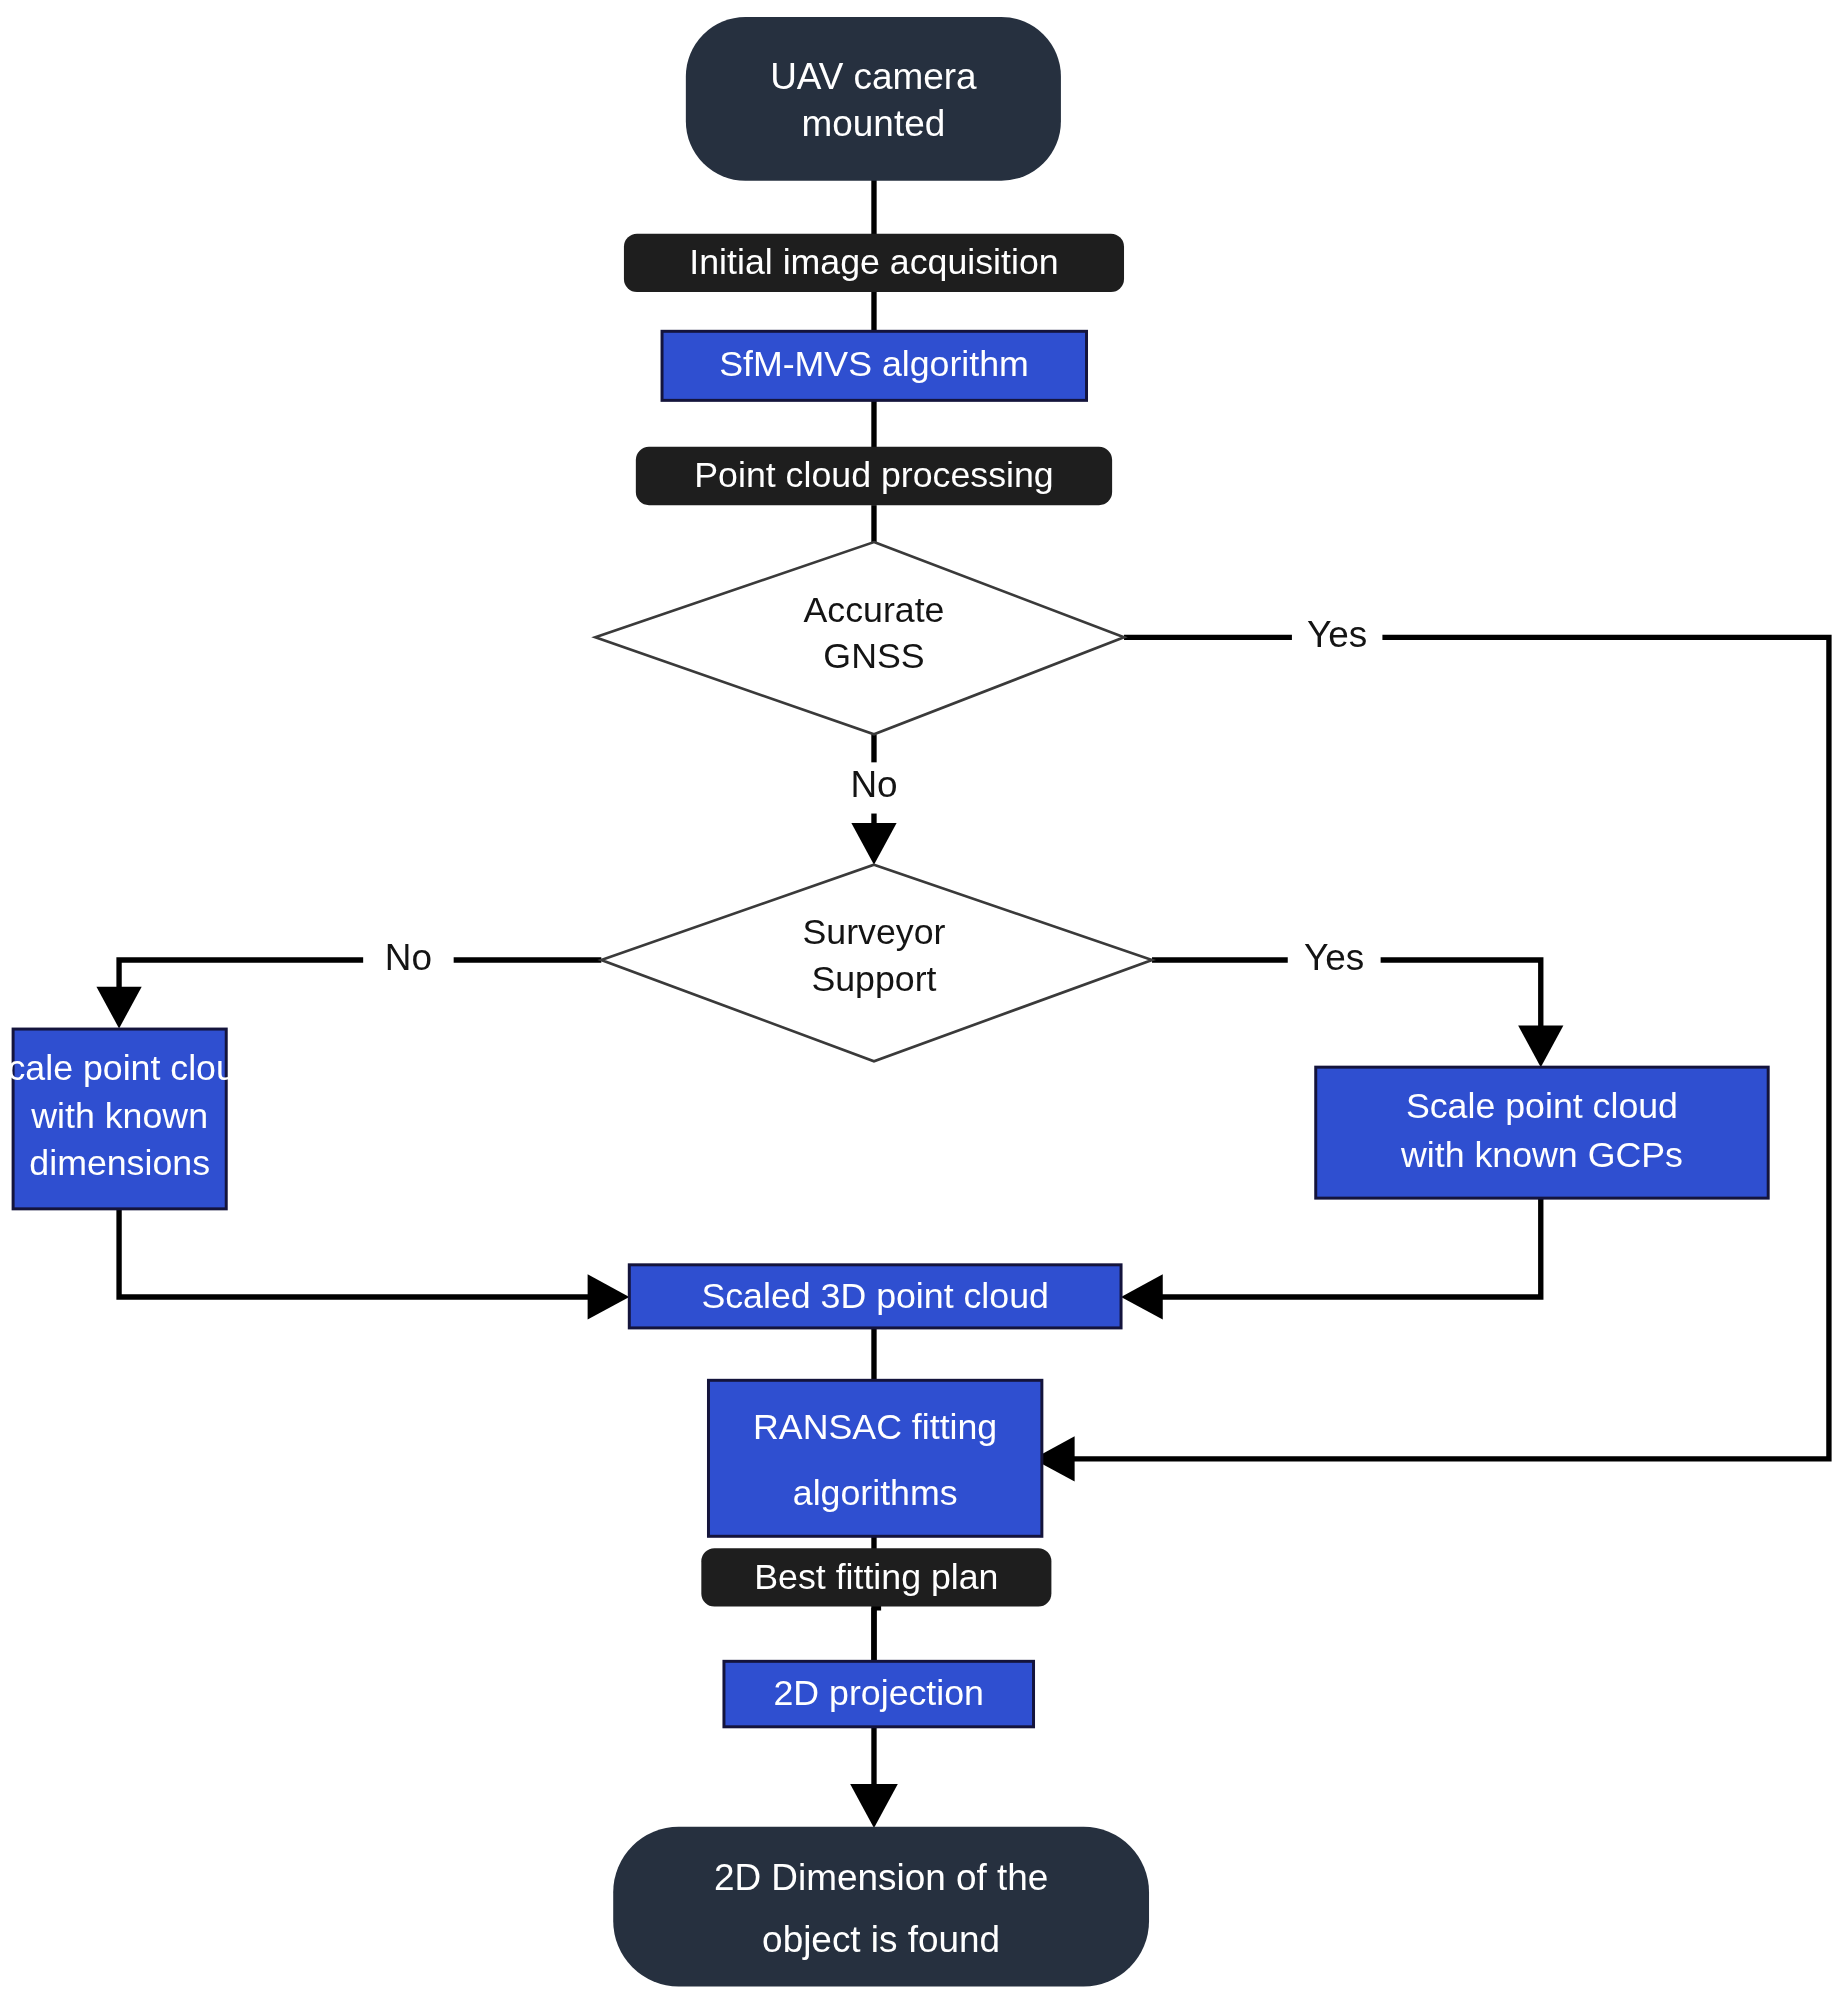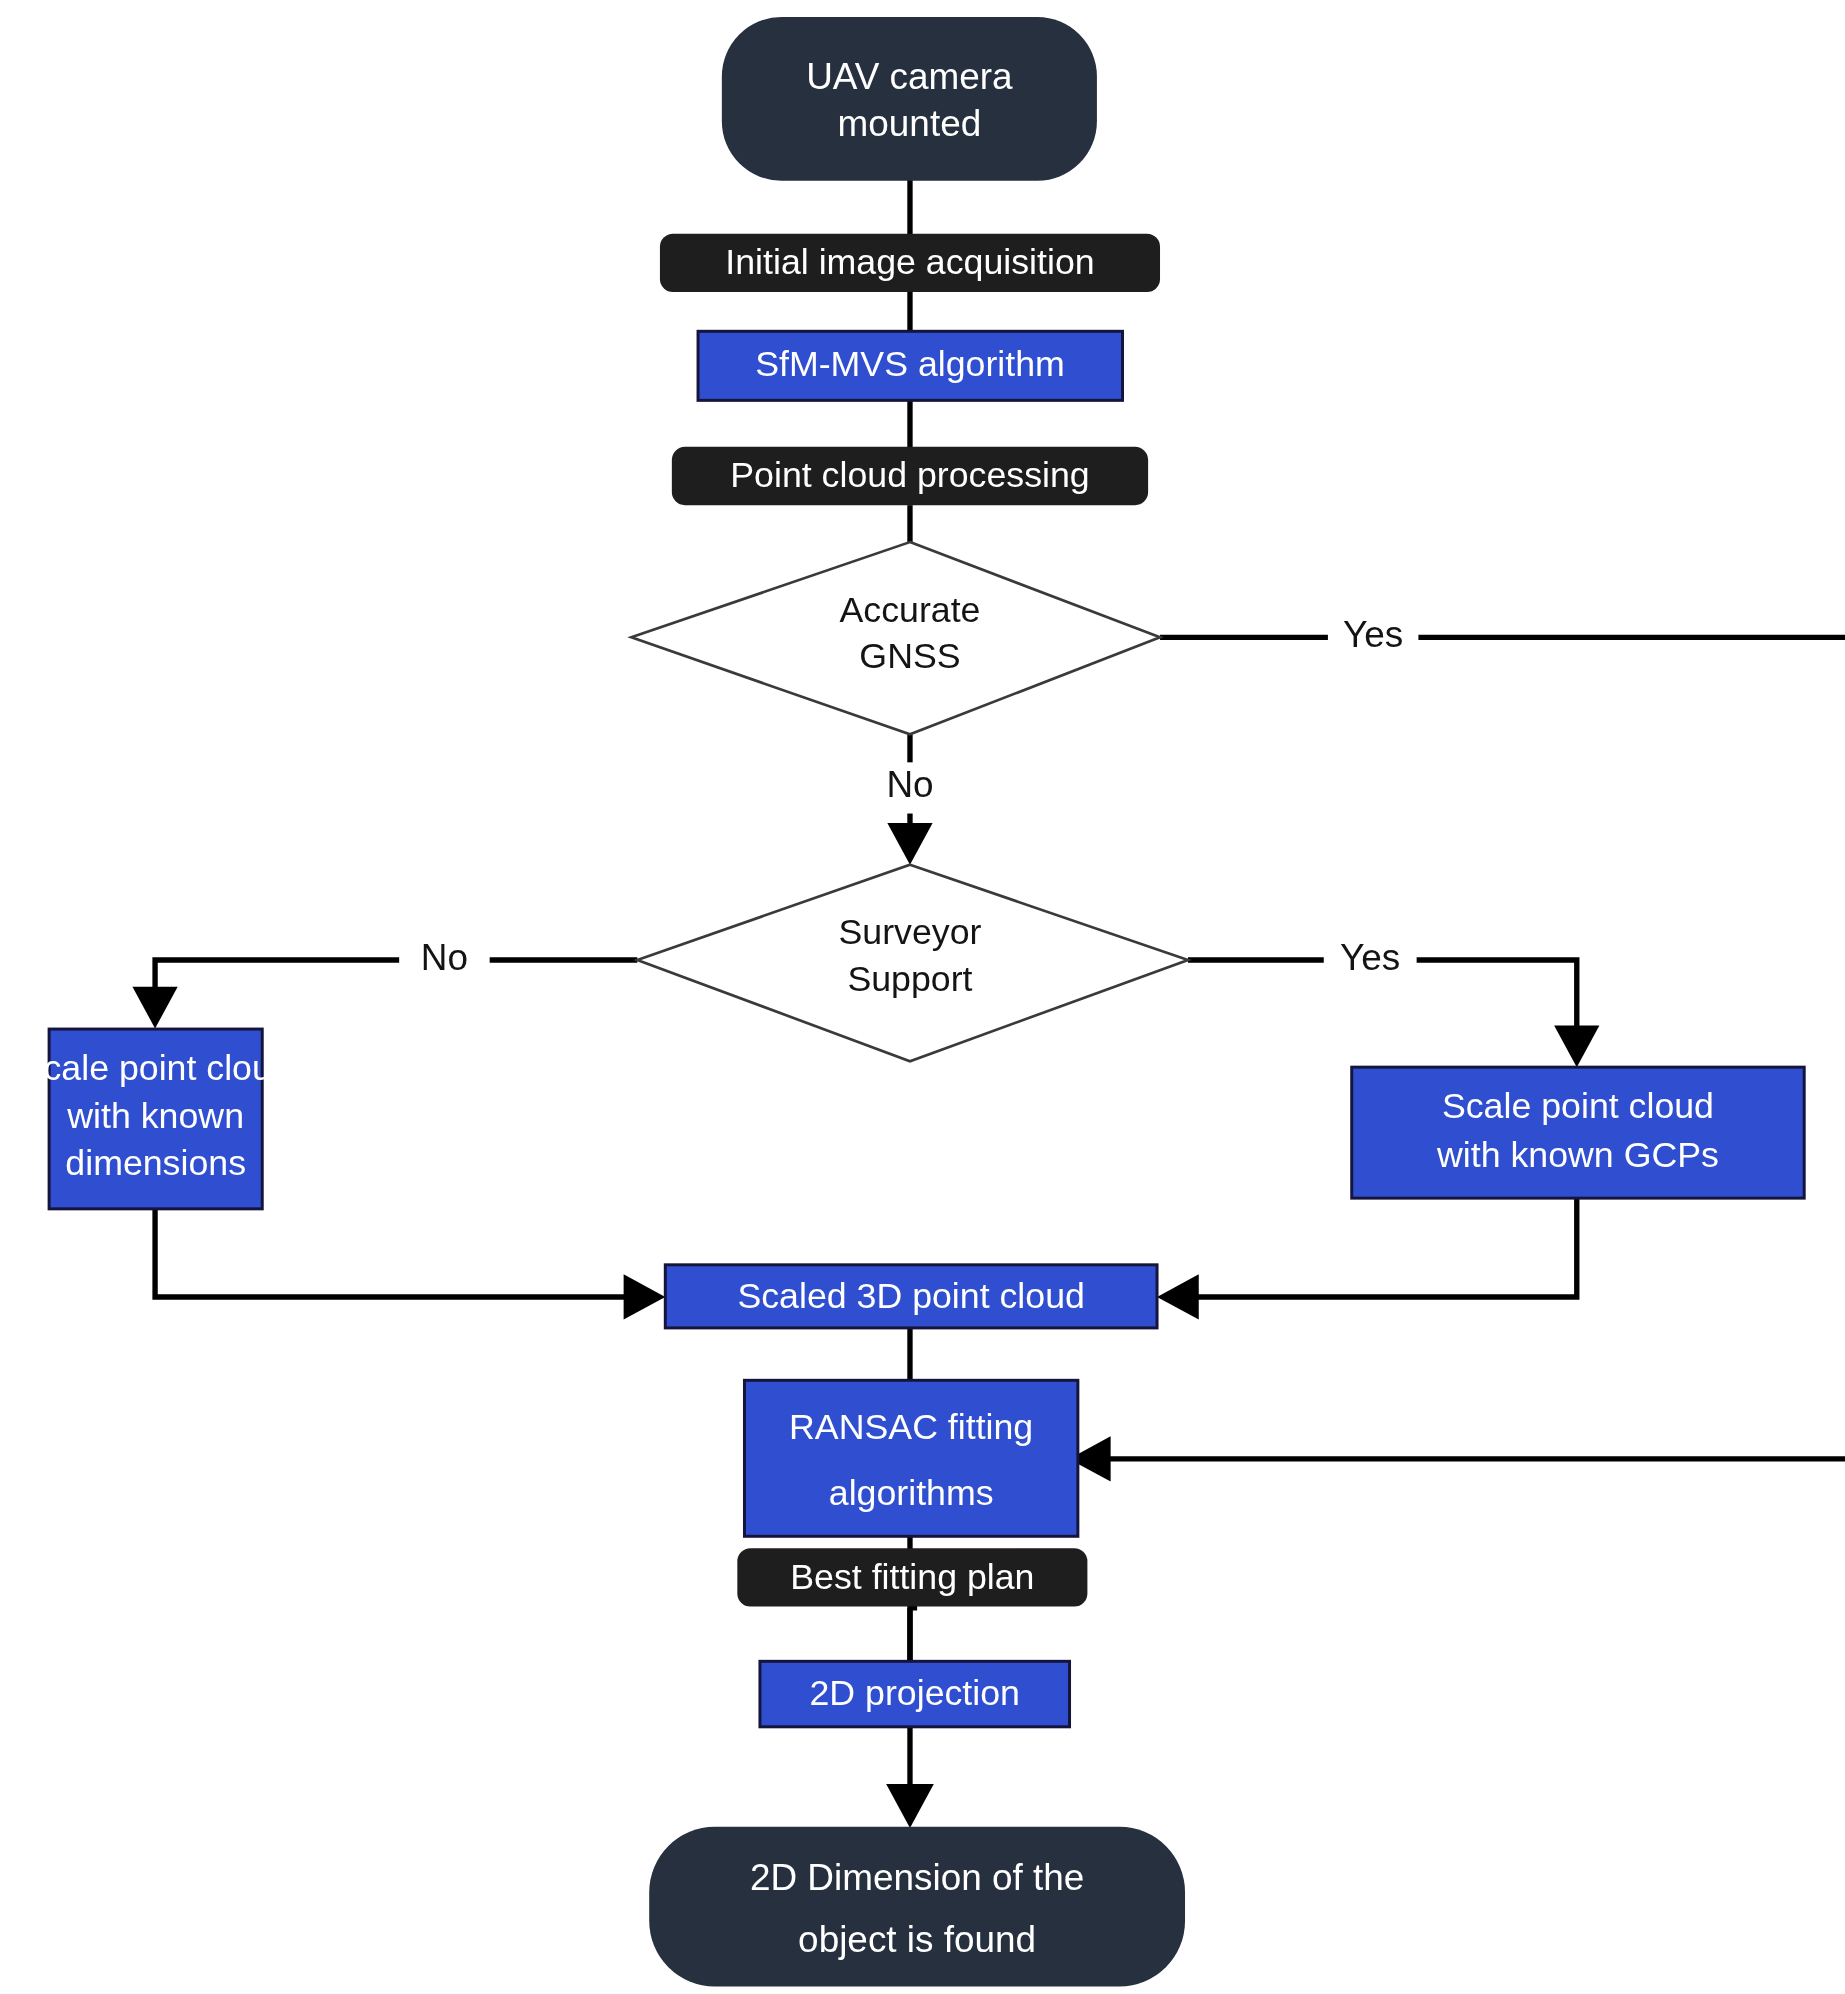--- a/index.html
+++ b/index.html
@@ -12,21 +12,20 @@
     width: 1845px;
     height: 1995px;
     font-family: "Liberation Sans", sans-serif;
     overflow: hidden;
   }
   #flowchart-root {
     position: relative;
     width: 1671px;
     height: 1995px;
     background: #ffffff;
-    margin-left: 36px;
   }
   svg.flow-canvas {
     display: block;
     width: 1845px;
     height: 1995px;
   }
   .node-text {
     font-family: "Liberation Sans", sans-serif;
     text-anchor: middle;
     dominant-baseline: middle;

